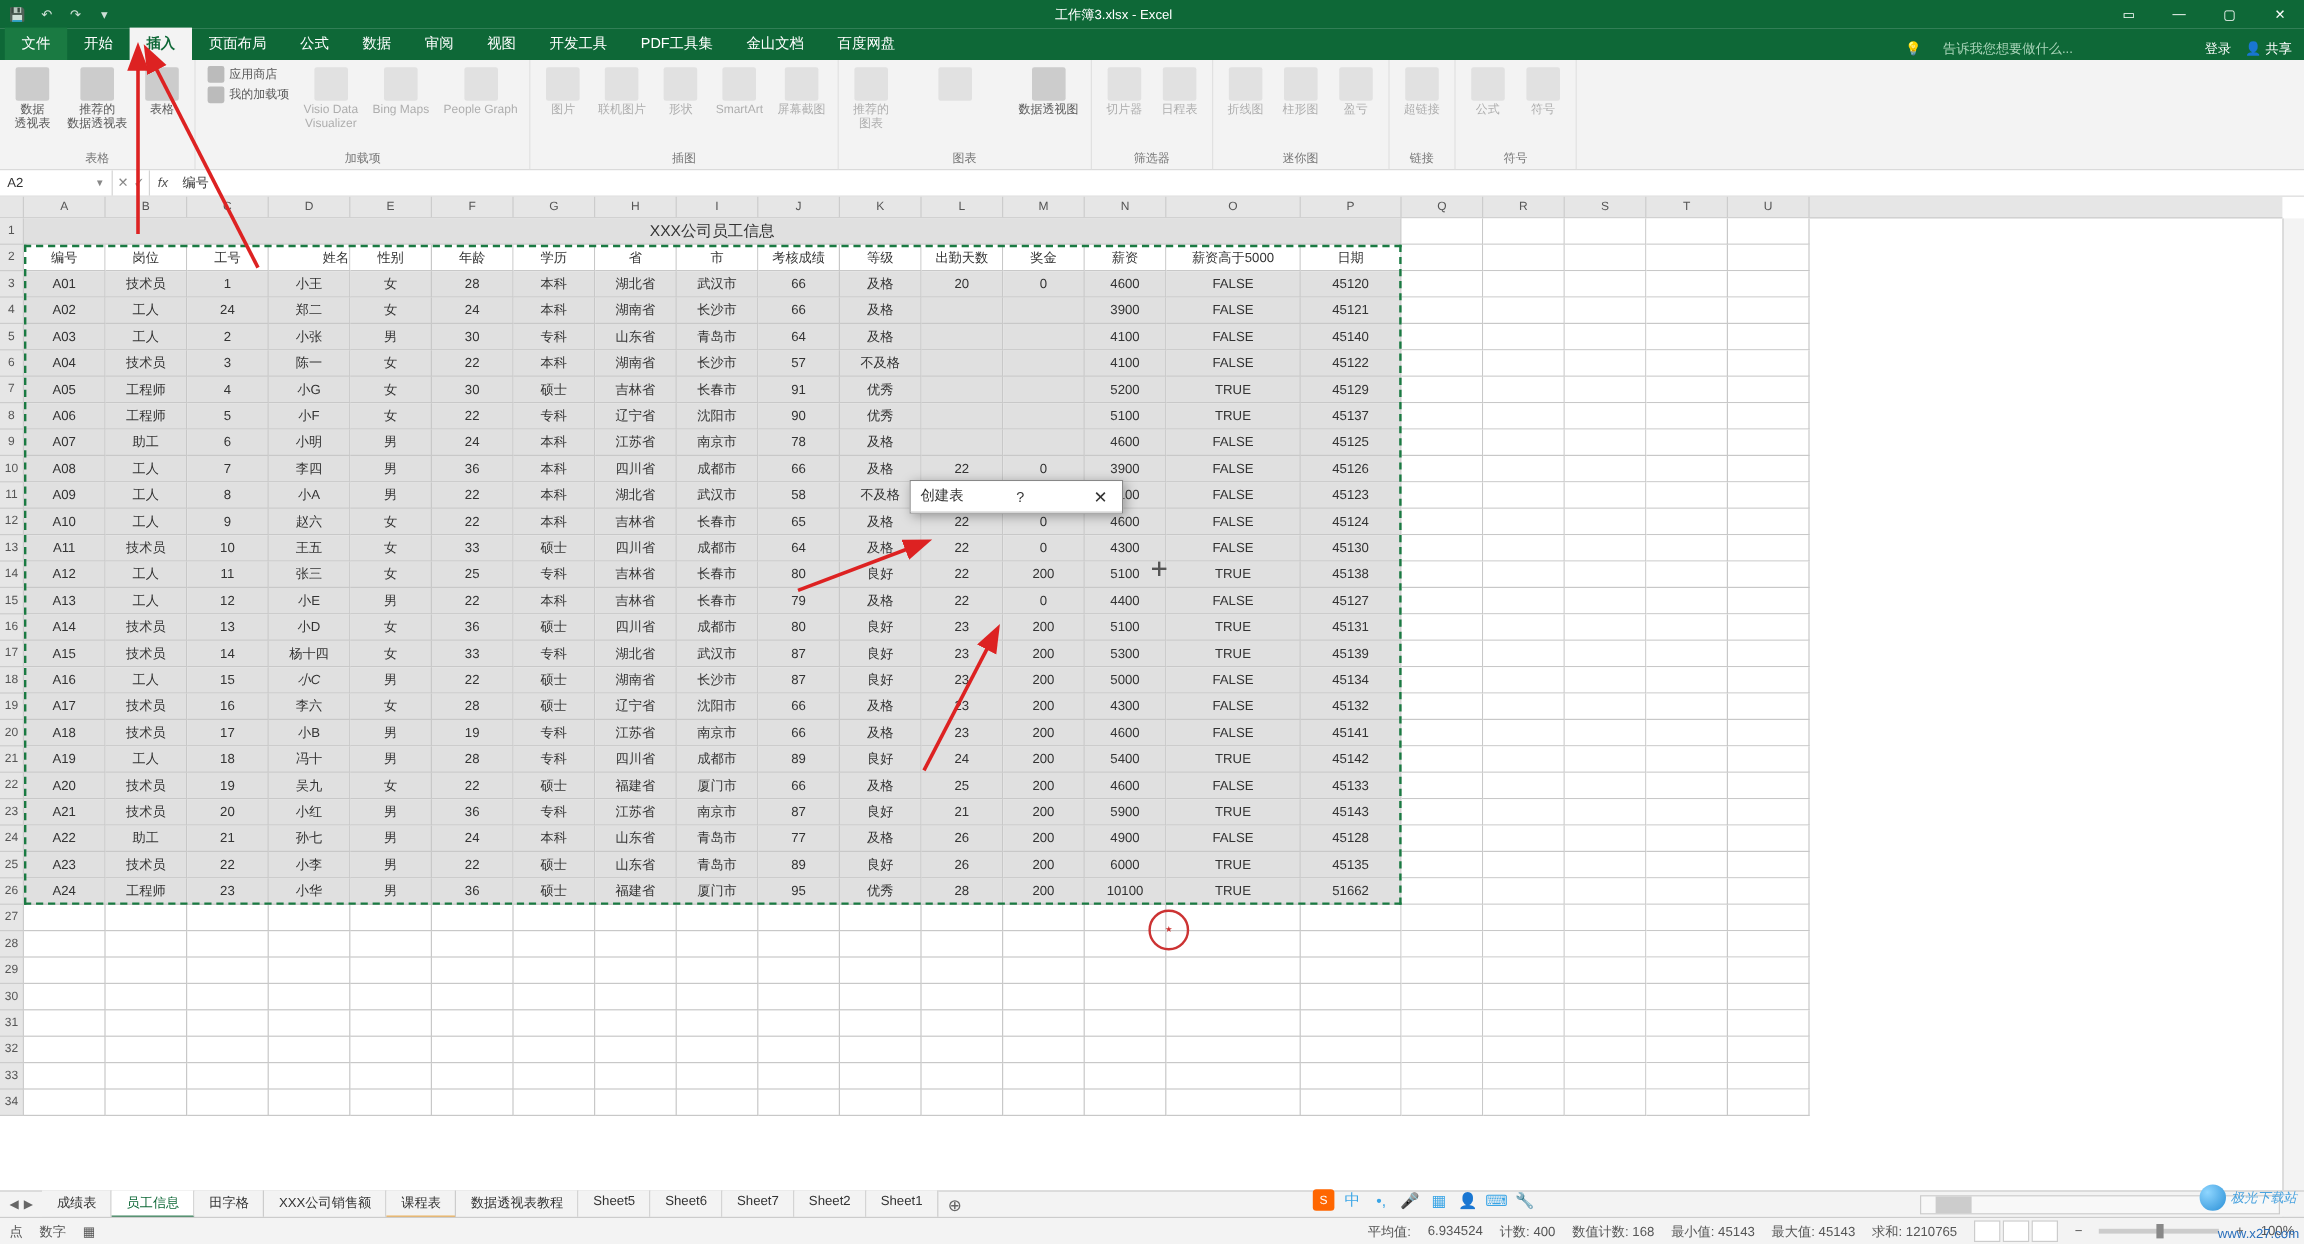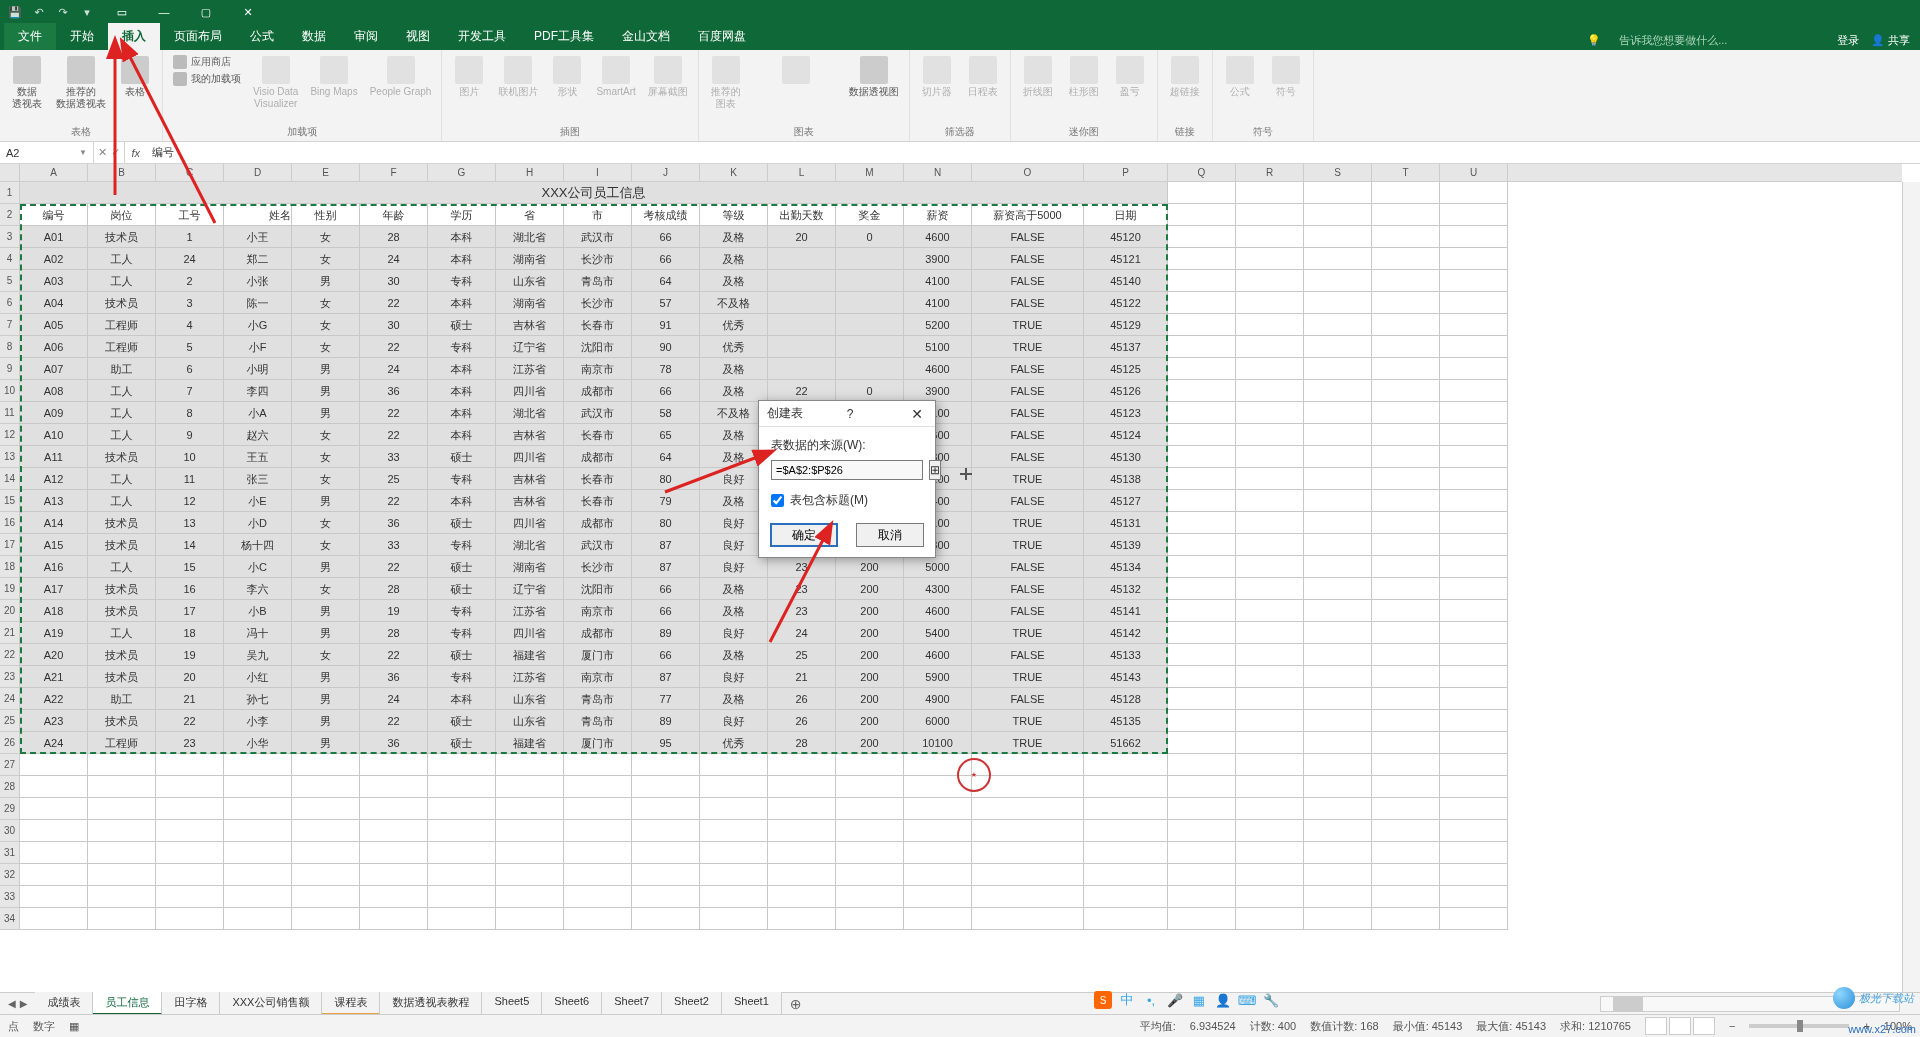--- a/index.html
+++ b/index.html
@@ -123,20 +123,21 @@
 </head>
 <body>
 
 <div class="title-bar">
   <div class="title-qat">
     <span>💾</span>
     <span>↶</span>
     <span>↷</span>
     <span>▾</span>
   </div>
+  <div class="title-center">工作簿3.xlsx - Excel</div>
   <div class="title-right">
     <span>▭</span>
     <span>—</span>
     <span>▢</span>
     <span>✕</span>
   </div>
 </div>
 
 <div class="ribbon-tabs">
   <div class="ribbon-tab file">文件</div>
@@ -745,21 +746,21 @@
         <div class="cell empty" style="width: 68px;"></div>
         <div class="cell empty" style="width: 68px;"></div>
         <div class="cell empty" style="width: 68px;"></div>
         <div class="cell empty" style="width: 68px;"></div>
         <div class="cell empty" style="width: 68px;"></div>
       </div>
       <div class="grid-row data-row">
         <div class="cell" style="width: 68px;">A16</div>
         <div class="cell" style="width: 68px;">工人</div>
         <div class="cell" style="width: 68px;">15</div>
-        <div class="cell" style="width: 68px;">小C</div>
+        <div class="cell" style="width: 68px; font-style: italic;">小C</div>
         <div class="cell" style="width: 68px;">男</div>
         <div class="cell" style="width: 68px;">22</div>
         <div class="cell" style="width: 68px;">硕士</div>
         <div class="cell" style="width: 68px;">湖南省</div>
         <div class="cell" style="width: 68px;">长沙市</div>
         <div class="cell" style="width: 68px;">87</div>
         <div class="cell" style="width: 68px;">良好</div>
         <div class="cell" style="width: 68px;">23</div>
         <div class="cell" style="width: 68px;">200</div>
         <div class="cell" style="width: 68px;">5000</div>
@@ -1144,35 +1145,20 @@
   <div class="marquee" id="marquee" style="left: 20px; top: 40px; width: 1148px; height: 550px;"></div>
   <div class="cursor-cross" style="top:304px; left:960px;"></div>
   <div class="stamp" style="top:594px; left:957px;">★</div>
 </div>
 
 <div class="dialog" style="top:400px; left:758px; width:178px;">
   <div class="dialog-title">
     <span>创建表</span>
     <span class="dlg-help">?</span>
     <span class="dlg-close">✕</span>
-  </div>
-  <div class="dialog-body">
-    <div>表数据的来源(W):</div>
-    <div class="dlg-range-row">
-      <input class="dlg-range-input" value="=$A$2:$P$26" style="">
-      <div class="dlg-range-btn">⊞</div>
-    </div>
-    <label class="dlg-check-row">
-      <input type="checkbox" checked="" style="">
-      <span>表包含标题(M)</span>
-    </label>
-    <div class="dlg-buttons">
-      <button class="dlg-btn primary">确定</button>
-      <button class="dlg-btn">取消</button>
-    </div>
   </div>
 </div>
 
 <div class="arrow" style="top:45px; left:95px;">
   <svg width="60" height="160">
       <defs>
         <marker id="ah1" markerWidth="10" markerHeight="10" refX="2" refY="3" orient="auto">
           <path d="M0,0 L0,6 L8,3 z" fill="#d22"></path>
         </marker>
       </defs>

